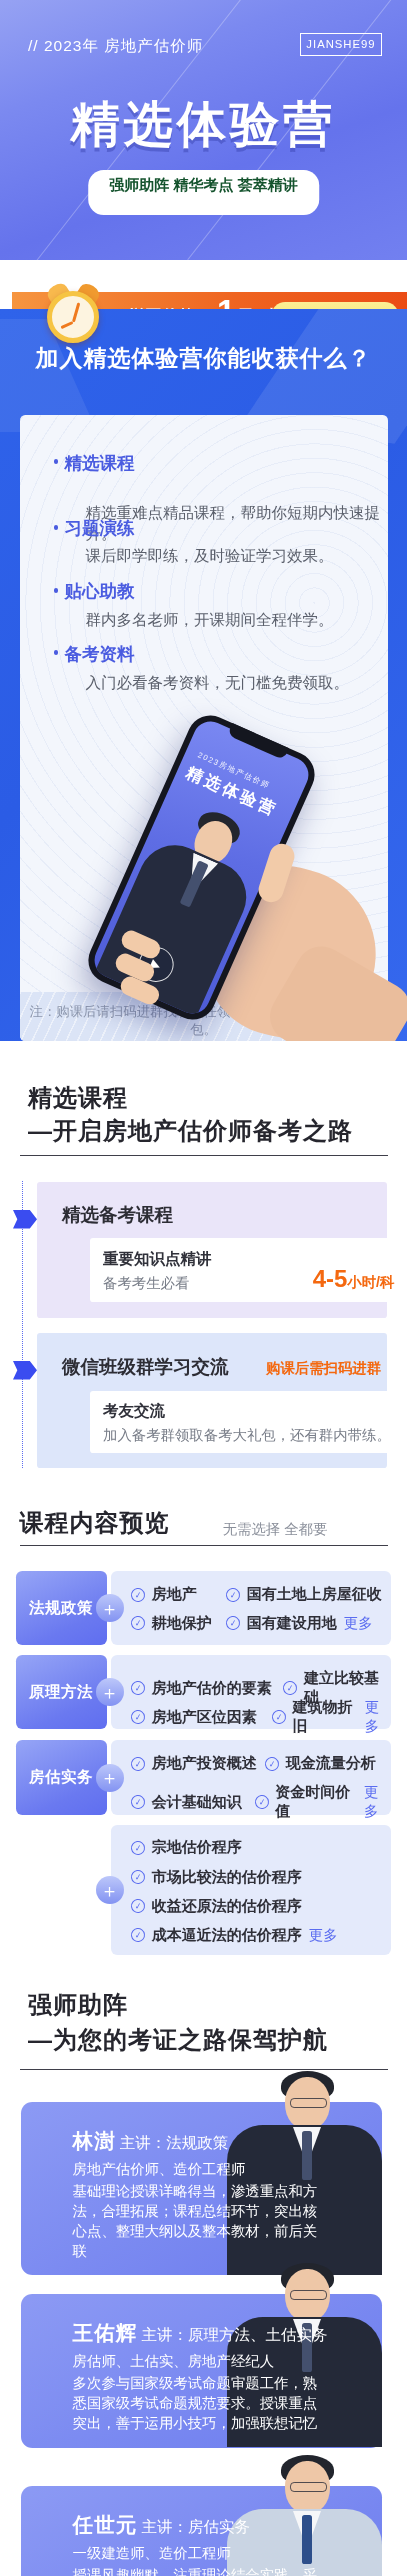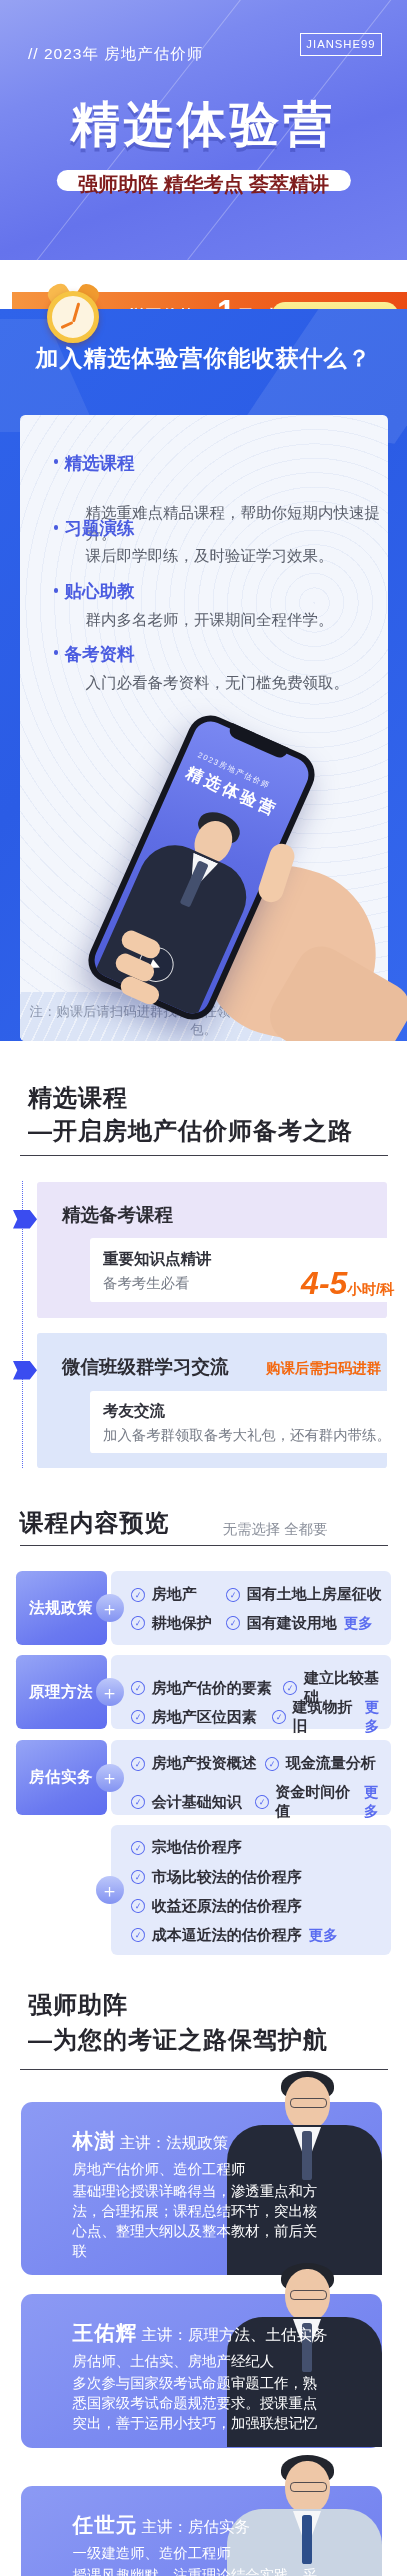--- a/index.html
+++ b/index.html
@@ -3,27 +3,27 @@
 <meta charset="utf-8">
 <style>
   html,body{margin:0;padding:0;background:#fff;}
   #page{position:relative;width:407px;height:3415px;overflow:hidden;
         font-family:"Liberation Sans","DejaVu Sans",sans-serif;}
 
   
   #sec-hero{position:absolute;top:0;left:0;width:407px;height:260px;overflow:hidden;
     background:linear-gradient(160deg,#96a2f3 0%,#7b89f0 28%,#6573ec 62%,#7280f0 100%);}
   .hero-line{position:absolute;background:rgba(255,255,255,.28);width:1px;height:464px;transform:rotate(38deg);}
-  .hero-kicker{position:absolute;left:28px;top:44px;font-size:15.5px;color:#fff;letter-spacing:1px;}
+  .hero-kicker{position:absolute;left:28px;top:36px;font-size:15.5px;color:#fff;letter-spacing:1px;}
   .hero-badge{position:absolute;left:300px;top:33px;width:80px;height:20.6px;border:1px solid #fff;
     color:#fff;font-size:11.3px;letter-spacing:1px;text-align:center;line-height:20.6px;}
   .hero-title{position:absolute;left:0;top:92px;width:407px;text-align:center;font-size:49px;
     font-weight:900;color:#fff;letter-spacing:4.1px;text-shadow:0 3.6px 0.5px rgba(52,63,170,.42);}
-  .hero-tagline{position:absolute;left:50%;transform:translateX(-50%);top:170px;height:21px;
-    background:#fff;border-radius:15.5px;color:#7f1d1d;font-size:20px;font-weight:bold;
+  .hero-tagline{position:absolute;left:50%;transform:translateX(-50%);top:170px;height:45px;
+    background:#fff;border-radius:15.5px;color:#14532d;font-size:15px;font-weight:bold;
     line-height:29px;padding:0 21.6px;white-space:nowrap;}
 
   
   #sec-price{position:absolute;top:260px;left:12px;width:407px;height:49px;
     background:linear-gradient(90deg,#f6953f,#ef6420 55%,#ea4a14);margin-top:32px;}
   .clock{position:absolute;left:30px;top:-8.2px;width:63px;height:63px;z-index:2;}
   .bell{position:absolute;width:20.6px;height:14.4px;border-radius:50% 50% 0 0;}
   .bell.l{left:5.2px;top:1px;background:#f8b94d;transform:rotate(-32deg);}
   .bell.r{right:5.2px;top:1px;background:#f09a2f;transform:rotate(32deg);}
   .face{position:absolute;left:4.6px;top:6.7px;width:42px;height:42px;border-radius:50%;
@@ -95,40 +95,40 @@
   .dotline{position:absolute;left:22px;top:140px;height:289px;border-left:1.5px dotted #5b6cf0;}
   .course-card{position:absolute;left:37px;width:350px;border-radius:3.1px;}
   .marker{position:absolute;left:13px;width:24px;height:18.5px;background:#3a4cf0;
     clip-path:polygon(0 0,70% 0,100% 50%,70% 100%,0 100%,18% 50%);z-index:2;}
   .cc-header{position:absolute;left:62px;font-size:18.5px;font-weight:800;color:#2d2d35;}
   .cc-tag{position:absolute;left:266px;font-size:14.4px;color:#f4680f;font-weight:700;}
   .inner-card{position:absolute;left:53px;width:320px;background:#fff;border-radius:3.1px;}
   .ic-title{position:absolute;left:13px;font-size:15.5px;font-weight:800;color:#30313a;}
   .ic-sub{position:absolute;left:13px;font-size:14.4px;color:#787d88;}
   .duration{position:absolute;right:15.5px;top:27px;display:flex;align-items:baseline;color:#f4680f;}
-  .dur-num{font-size:32px;font-weight:900;font-style:italic;}
+  .dur-num{font-size:24px;font-weight:900;}
   .dur-unit{font-size:14.4px;font-weight:700;}
 
   
   #sec-preview{position:absolute;top:1468px;left:0;width:347px;height:495px;background:#fff;}
   .pv-hint{position:absolute;right:19.6px;top:52px;font-size:14.4px;color:#8b909b;}
   .pv-row{position:absolute;left:15.5px;width:375px;}
   .pv-label{position:absolute;left:0;top:0;bottom:0;width:91px;border-radius:6.2px;
     background:linear-gradient(155deg,#96a5f6,#6a79f0 70%,#5f6ef0);display:flex;align-items:center;
     justify-content:center;color:#fff;font-size:15.5px;font-weight:700;letter-spacing:0.5px;}
   .pv-plus{position:absolute;left:80px;top:50%;margin-top:-14px;width:28px;height:28px;border-radius:50%;
     background:linear-gradient(180deg,#bcc7fa,#8393f2);color:#fff;font-size:18.5px;font-weight:400;
     display:flex;align-items:center;justify-content:center;z-index:2;}
   .pv-panel{position:absolute;left:95px;right:0;top:0;bottom:0;background:#e4eafb;border-radius:6.2px;}
   .pv-line{position:absolute;left:20.6px;display:flex;align-items:center;}
   .pv-item{display:flex;align-items:center;font-size:15px;color:#2f2f38;font-weight:600;}
   .chk{width:12.4px;height:12.4px;border:1.5px solid #5a6cf0;border-radius:50%;display:inline-flex;
     align-items:center;justify-content:center;color:#5a6cf0;font-size:8.8px;font-weight:900;
     margin-right:6.2px;flex:0 0 auto;transform:rotate(-8deg);}
-  .more{color:#5a6cf0;margin-left:7.2px;font-size:14.4px;font-weight:700;cursor:pointer;}
+  .more{color:#5a6cf0;margin-left:7.2px;font-size:14.4px;font-weight:400;cursor:pointer;}
   .w175{width:95px;} .w300{width:157px;} .w255{width:134px;}
 
   
   #sec-teachers{position:absolute;top:1963px;left:0;width:407px;height:711px;background:#fff;}
   .t-card{position:absolute;left:20.6px;width:361px;border-radius:11.3px;
     background:linear-gradient(150deg,#8c9af4,#6b7bee);}
   .t-head{position:absolute;left:52px;top:25px;display:flex;align-items:baseline;gap:4px;z-index:3;}
   .t-name{font-size:20.6px;font-weight:800;color:#fff;letter-spacing:1px;}
   .t-role{font-size:15.5px;color:#fff;}
   .t-cred{position:absolute;left:52px;top:58px;font-size:14.4px;color:#fff;z-index:3;}

